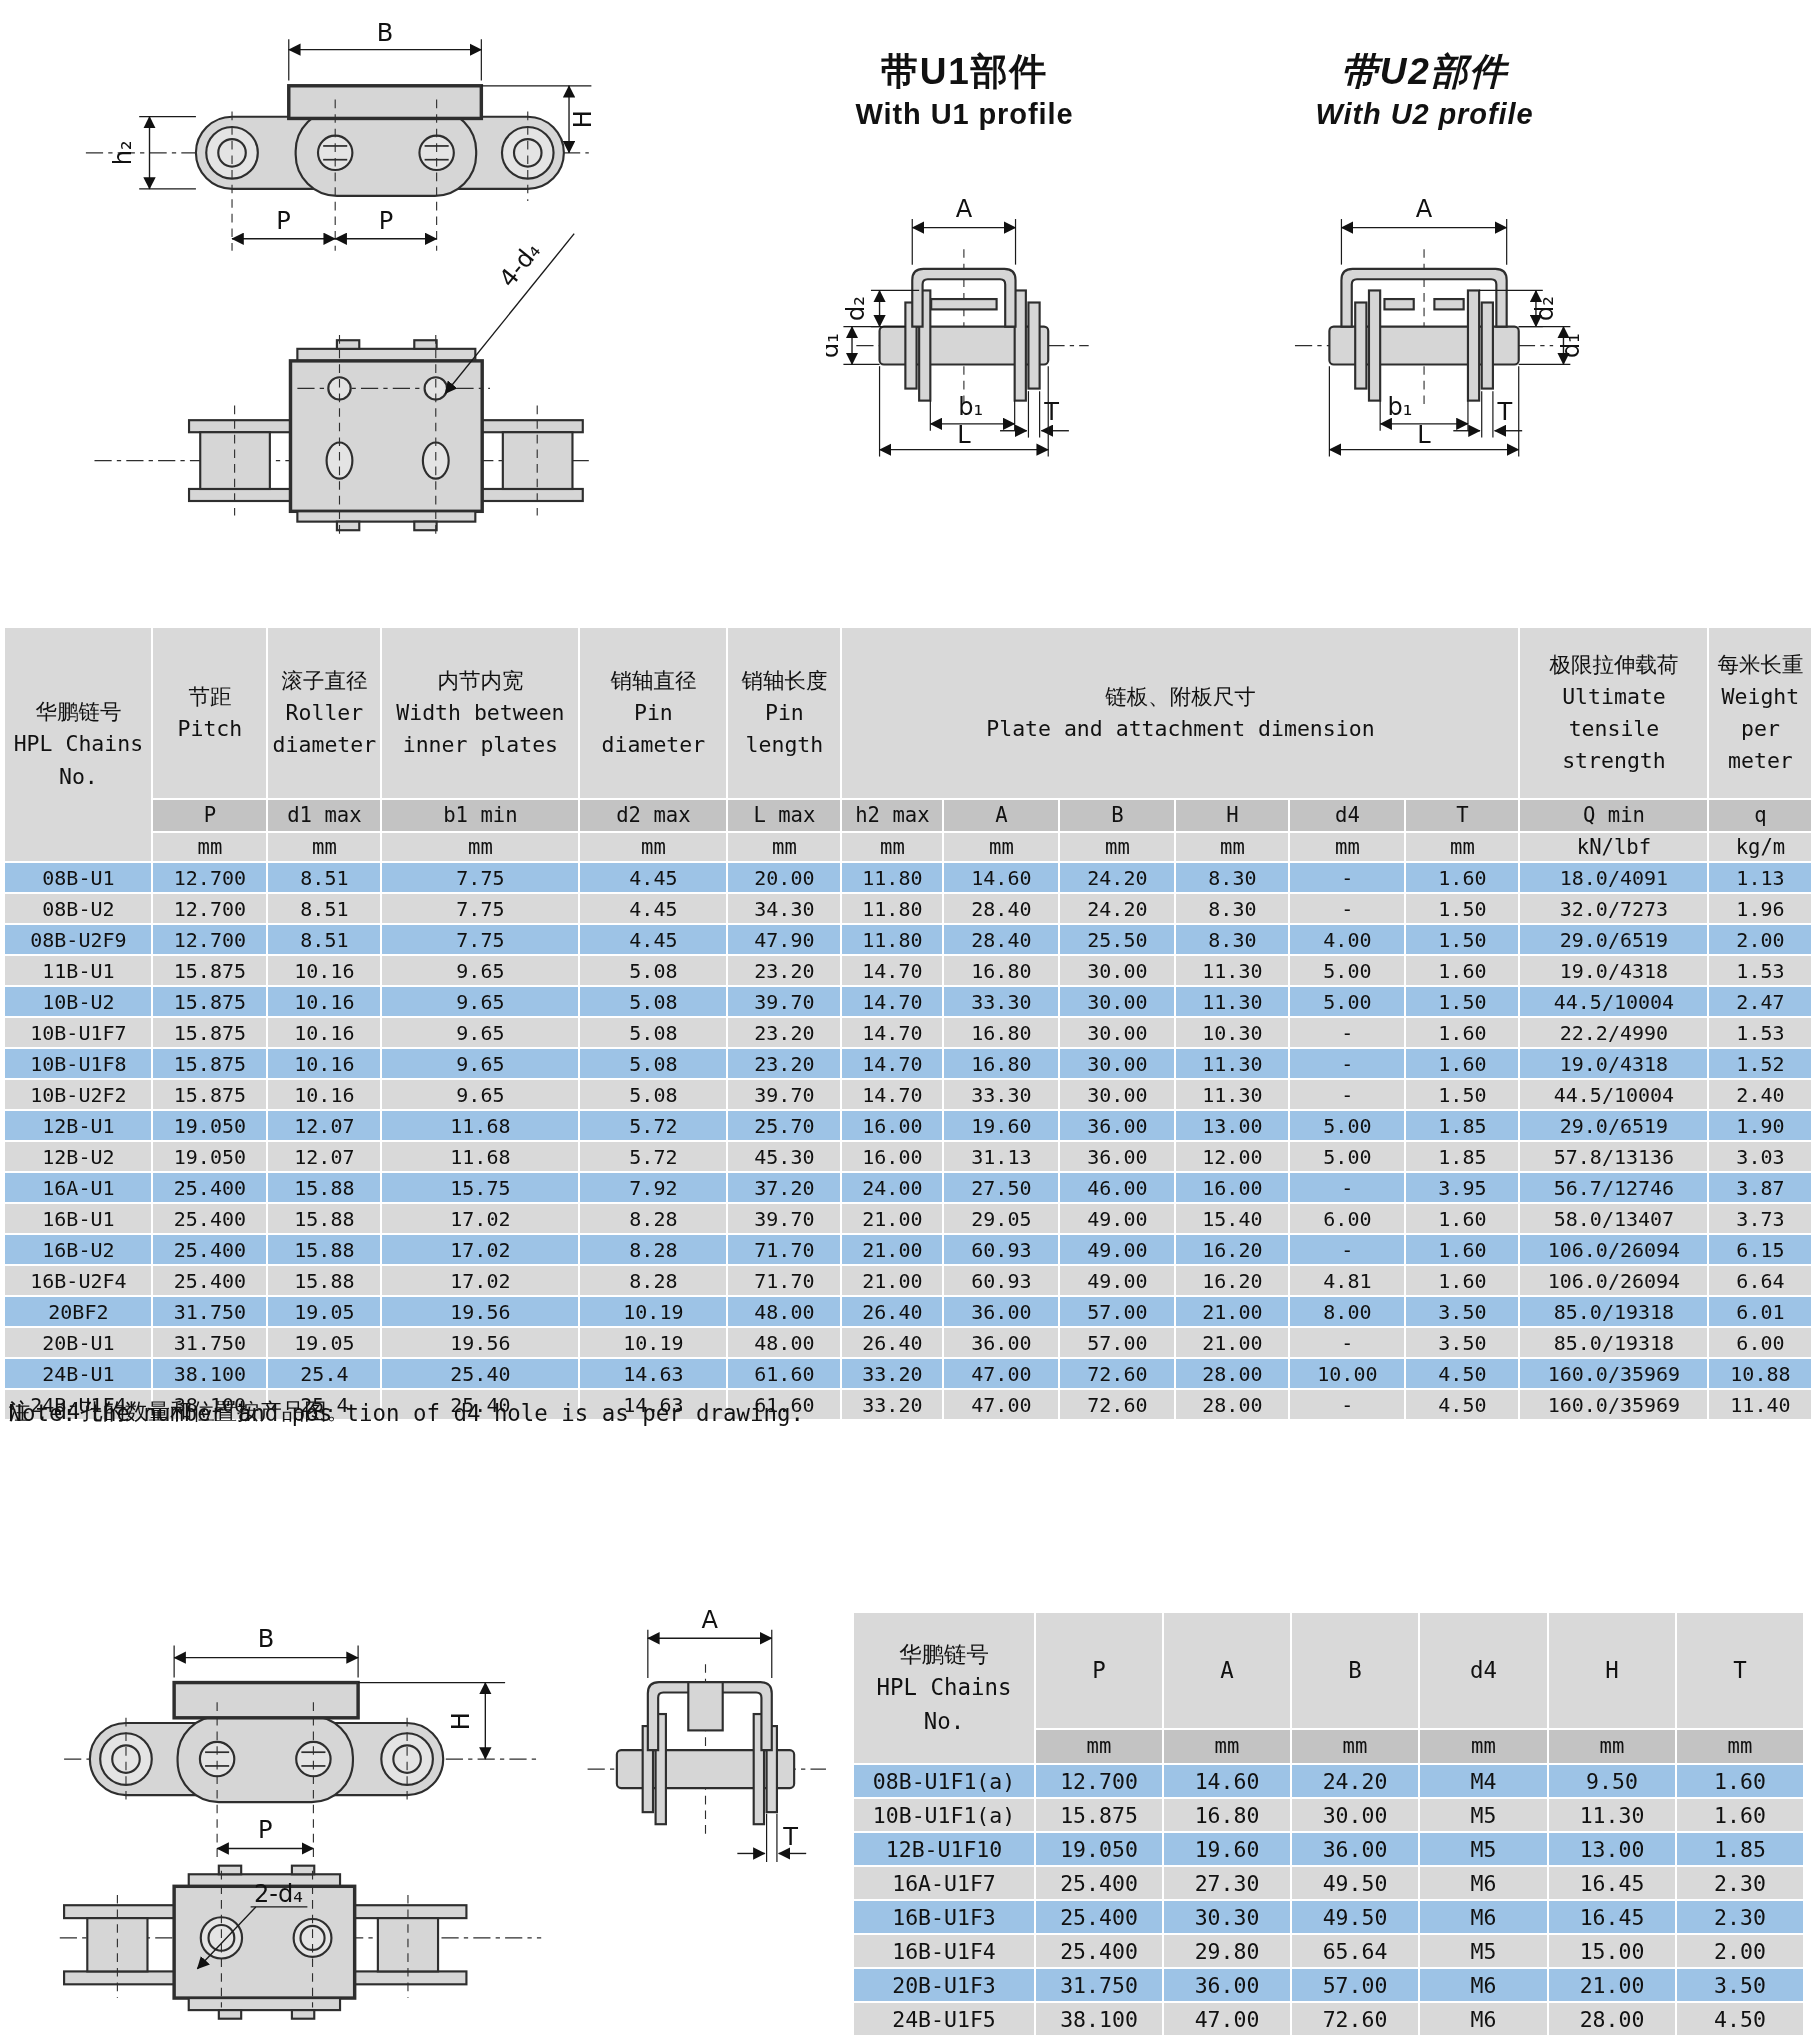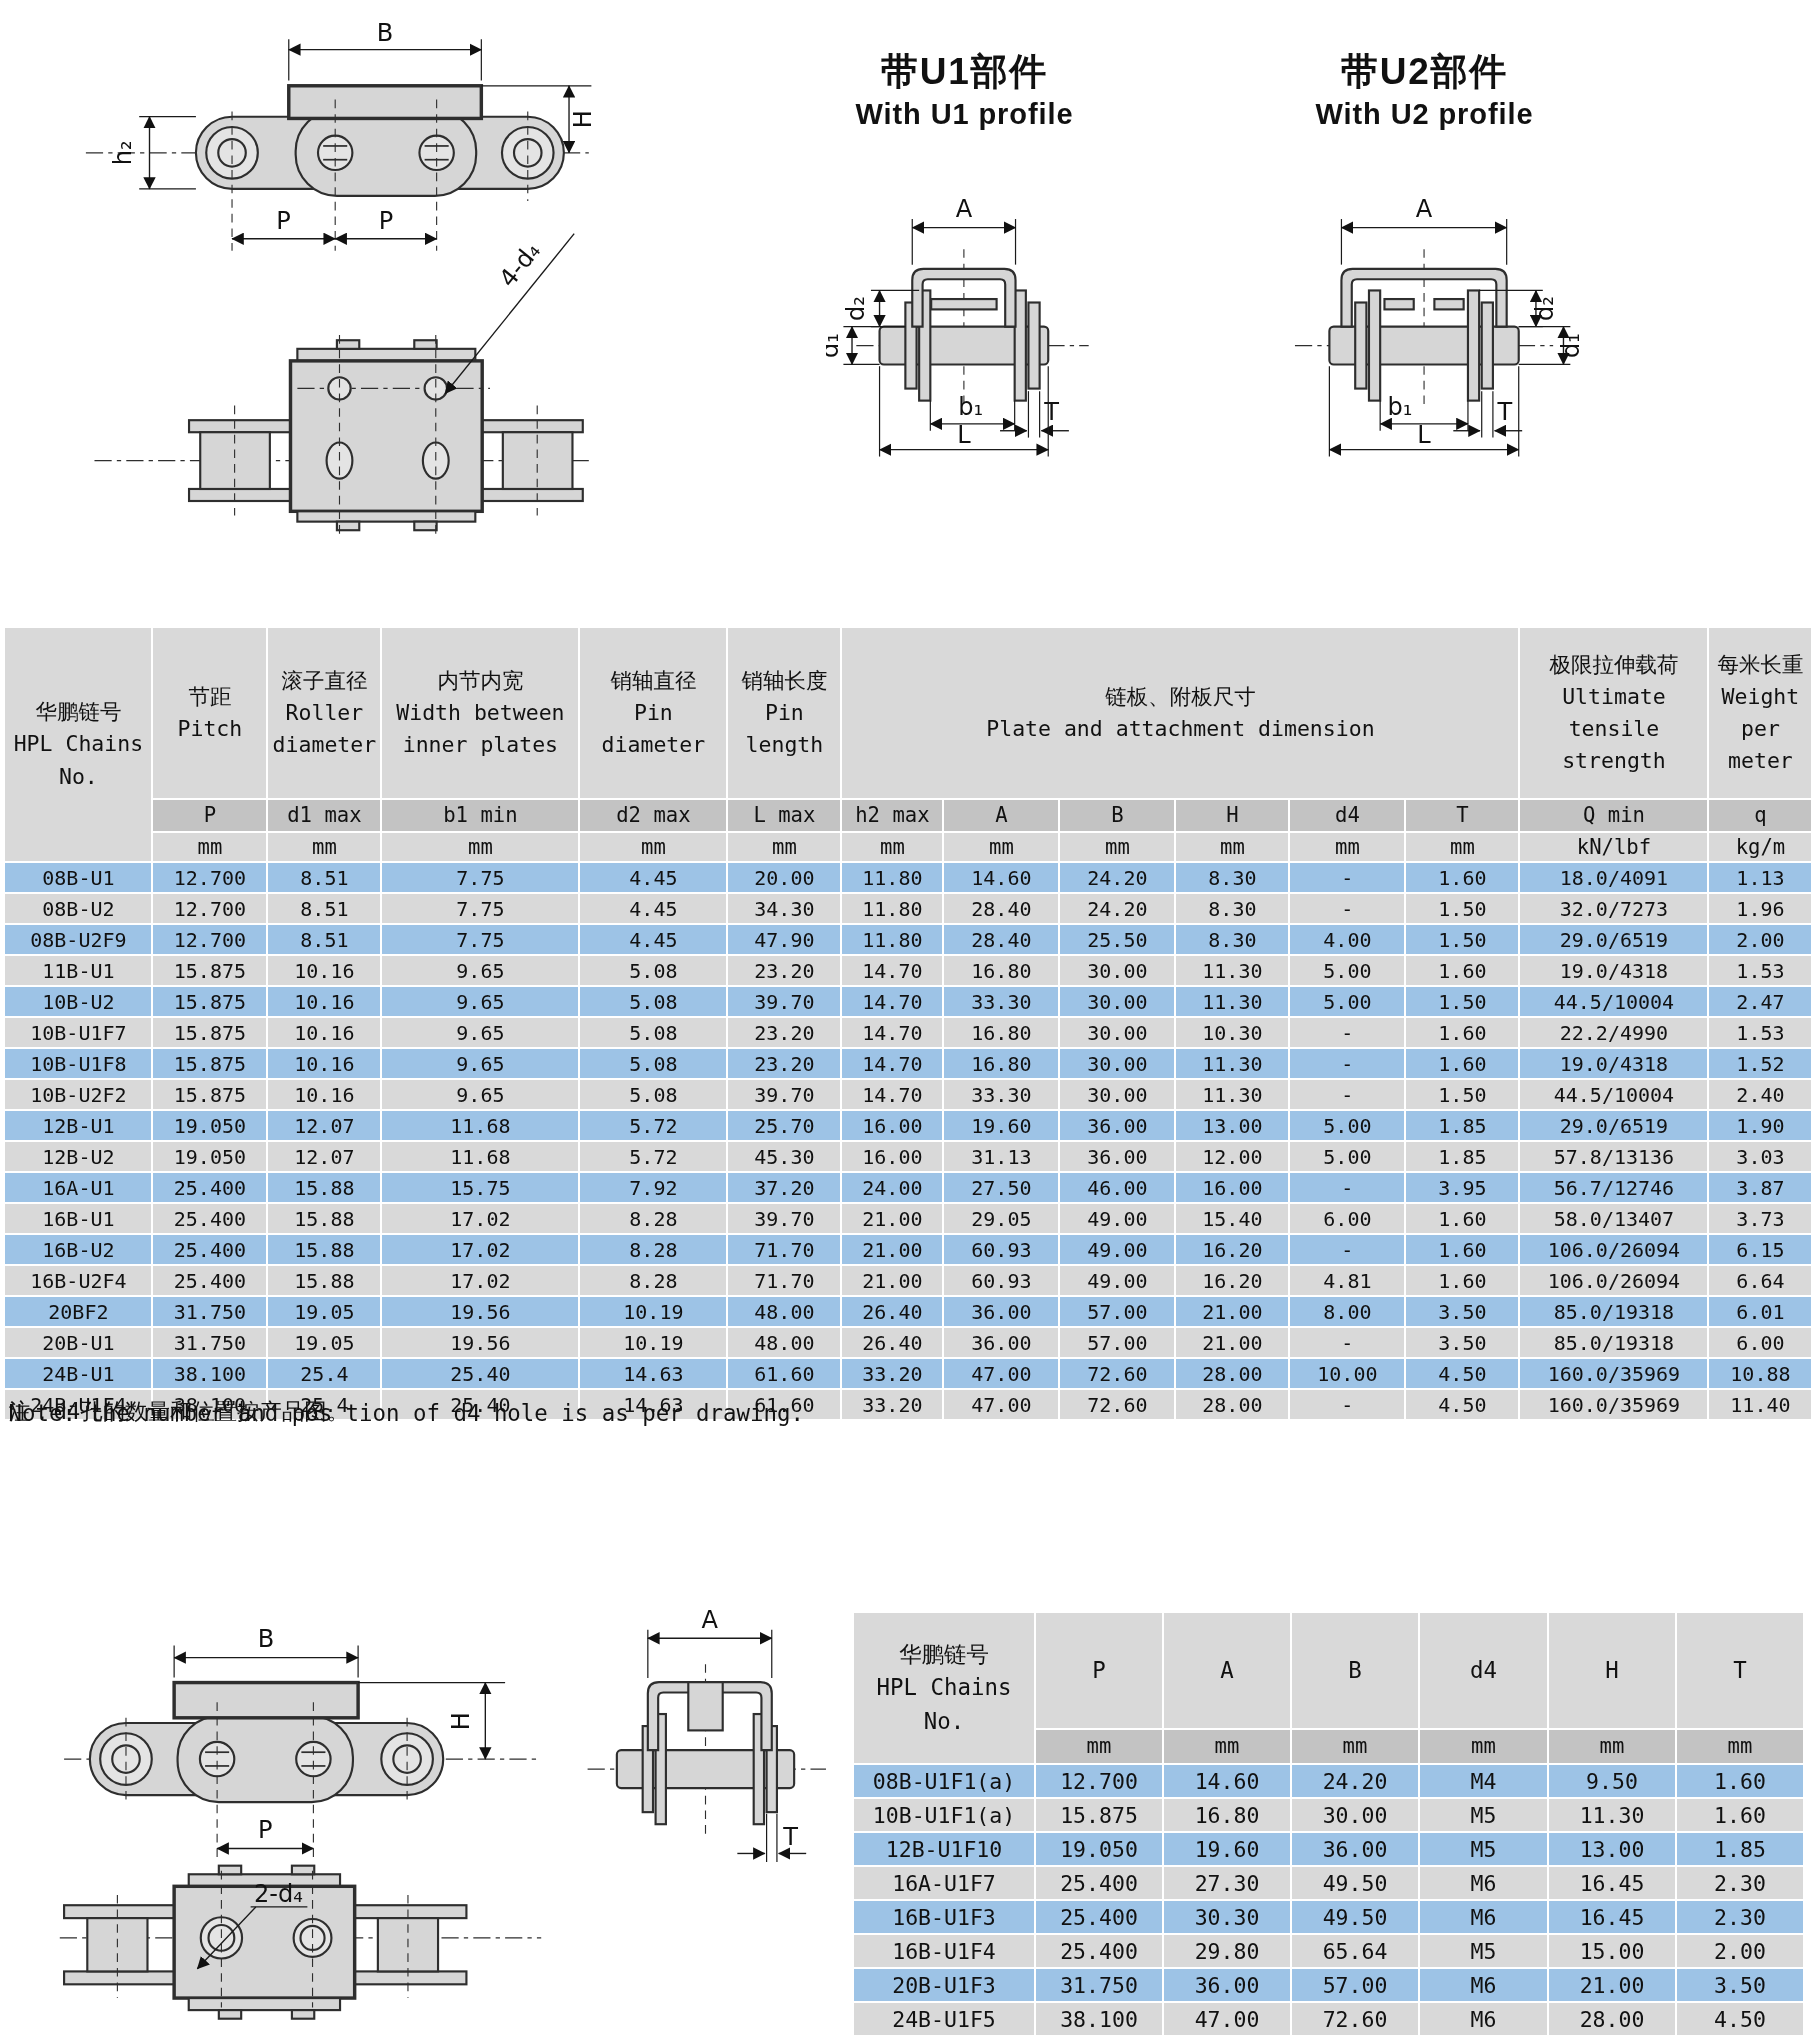--- a/index.html
+++ b/index.html
@@ -169,21 +169,21 @@
   <line class="dim" x1="202" y1="296" x2="233" y2="296" marker-end="url(#arrw)"></line>
   <line class="dim" x1="282" y1="296" x2="250" y2="296" marker-end="url(#arrw)"></line>
   <text x="262" y="284" text-anchor="middle">T</text>
 
   <line class="ext" x1="62" y1="221" x2="62" y2="326"></line>
   <line class="ext" x1="258" y1="221" x2="258" y2="326"></line>
   <line class="dim" x1="62" y1="318" x2="258" y2="318" marker-start="url(#arrw)" marker-end="url(#arrw)"></line>
   <text x="160" y="310" text-anchor="middle">L</text>
 </svg>
 
-<div class="abs fig-title" style="left:1273px;top:52px;width:303px;">
+<div class="abs fig-title" style="left:1273px;top:52px;width:303px;font-style:italic;">
   <div class="zh">带U2部件</div>
   <div class="en">With U2 profile</div>
 </div>
 
 <svg class="abs" style="left:1269px;top:176px;" width="317" height="284" viewBox="0 0 368 330">
   <line class="cl" x1="30" y1="197" x2="330" y2="197"></line>
   <line class="dash" x1="180" y1="85" x2="180" y2="268"></line>
   <rect class="outline" x="70" y="175" width="220" height="44" rx="5"></rect>
   <rect class="outline" x="100" y="147" width="13" height="100"></rect>
   <rect class="outline" x="116" y="133" width="13" height="128"></rect>

